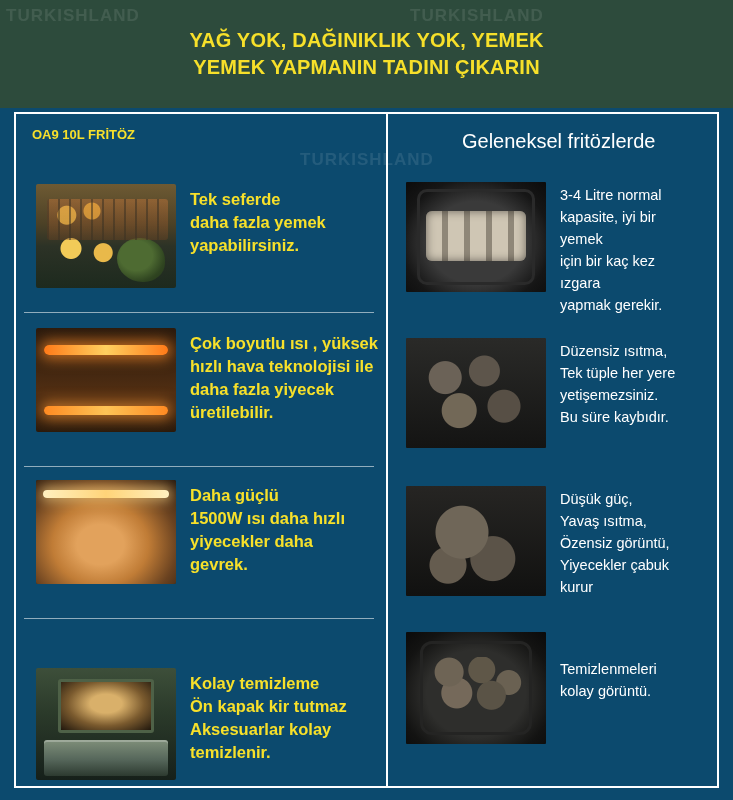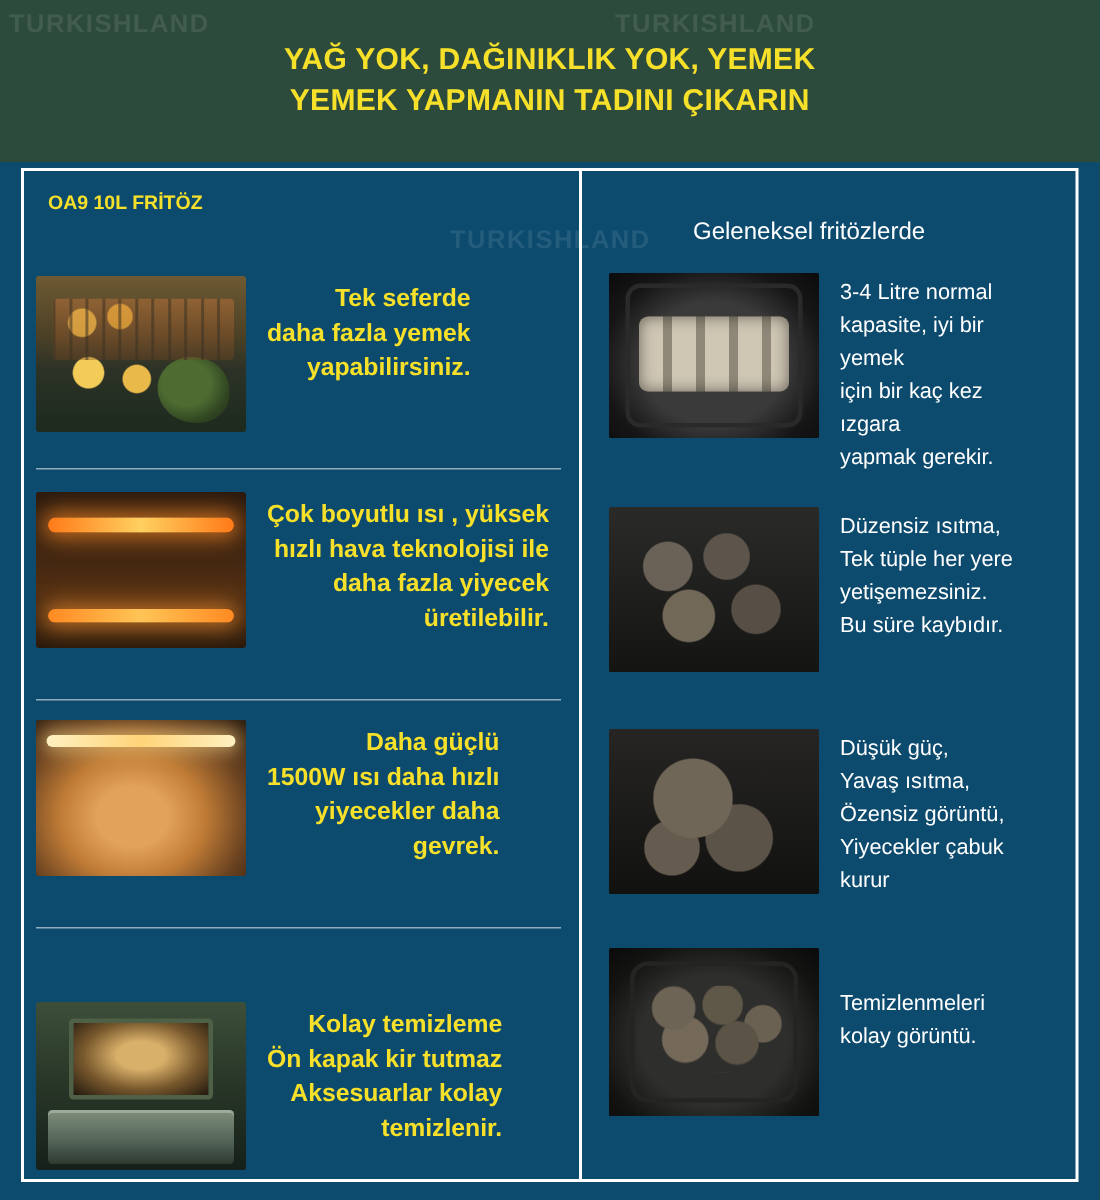--- a/index.html
+++ b/index.html
@@ -77,32 +77,31 @@
     position: absolute;
     left: 32px;
     top: 127px;
     color: #f7e02a;
     font-weight: bold;
     font-size: 13px;
   }
   .col-title-right {
     position: absolute;
     left: 462px;
-    top: 146px;
+    top: 130px;
     color: #ffffff;
-    font-size: 16px;
+    font-size: 20px;
   }
   
   .row-left {
     position: absolute;
-    left: 24px;
+    left: 36px;
     width: 352px;
     display: flex;
     align-items: flex-start;
-    text-align: right;
   }
   .row-left .thumb {
     width: 140px;
     height: 104px;
     flex: 0 0 140px;
     border-radius: 2px;
     overflow: hidden;
     position: relative;
   }
   .row-left .txt {

